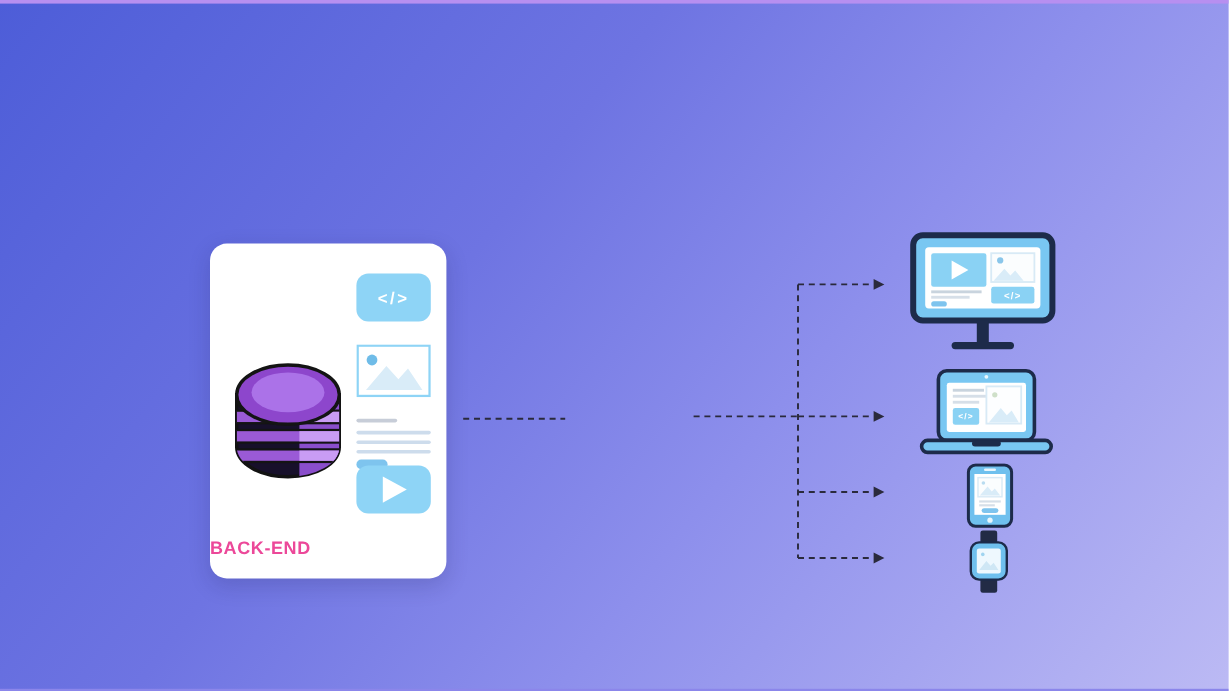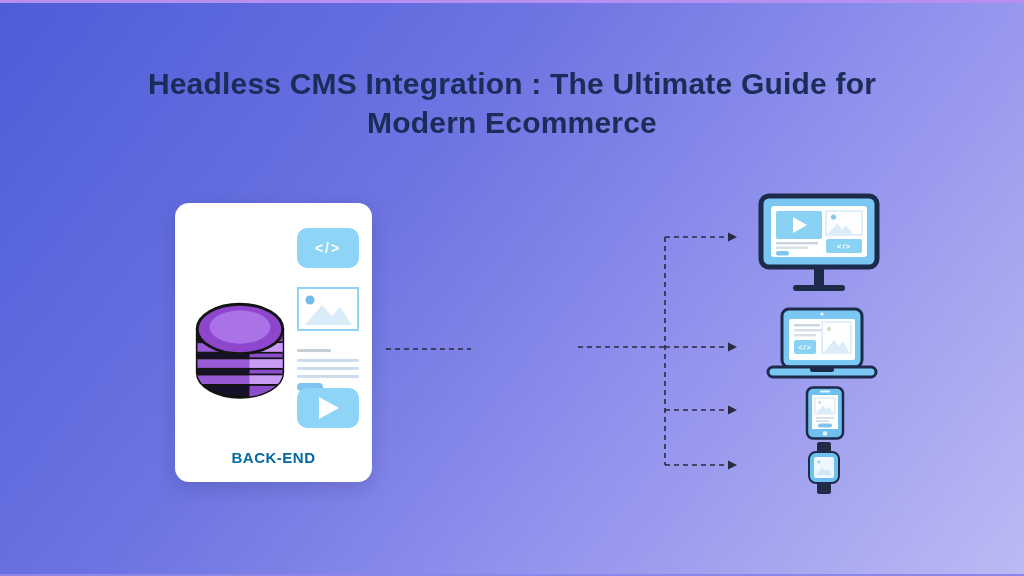--- a/index.html
+++ b/index.html
@@ -31,41 +31,40 @@
     display:flex;align-items:center;justify-content:center;}
   .code-glyph{color:#ffffff;font-weight:700;font-size:14px;letter-spacing:2px;}
   .img-ph{top:84px;height:44px;}
   .lines{top:146px;}
   .line{height:3px;border-radius:2px;background:#cddcec;margin-bottom:5px;}
   .line.first{width:34px;background:#c7cdd8;margin-bottom:7px;}
   .pill{width:26px;height:8px;border-radius:4px;background:#7ec4ee;margin-top:2px;}
   .play-block{top:185px;height:40px;background:#8ed4f6;border-radius:10px;
     display:flex;align-items:center;justify-content:center;}
   .card-label{
-    position:absolute;bottom:16px;left:0;width:100%;text-align:center;
-    color:#0369a1;font-weight:700;font-size:15px;letter-spacing:.5px;
+    position:absolute;bottom:16px;left:0;width:100%;text-align:left;
+    color:#ec4899;font-weight:700;font-size:15px;letter-spacing:.5px;
   }
 
   .cloud-wrap{position:absolute;left:474px;top:303px;width:114px;height:88px;}
   .connectors{position:absolute;left:0;top:0;width:1024px;height:576px;pointer-events:none;}
 
   .device{position:absolute;}
   .monitor{left:757px;top:192px;}
   .laptop{left:766px;top:307px;}
   .phone{left:805px;top:386px;}
   .watch{left:806px;top:441px;}
 </style>
 </head>
 <body>
 
 <div class="scene">
   <div class="strip-top"></div>
   <div class="strip-bottom"></div>
 
-  <div class="title">Headless CMS Integration : The Ultimate Guide for Modern Ecommerce</div>
 
   <div class="card">
     <svg class="db-icon" viewBox="0 0 120 120">
       <defs>
         <clipPath id="dbBody">
           <path d="M15,42 V88 A45,26 0 0 0 105,88 V42 Z"></path>
         </clipPath>
       </defs>
       <path d="M15,42 V88 A45,26 0 0 0 105,88 V42 Z" fill="#17102a" stroke="#121212" stroke-width="3"></path>
       <g clip-path="url(#dbBody)">

